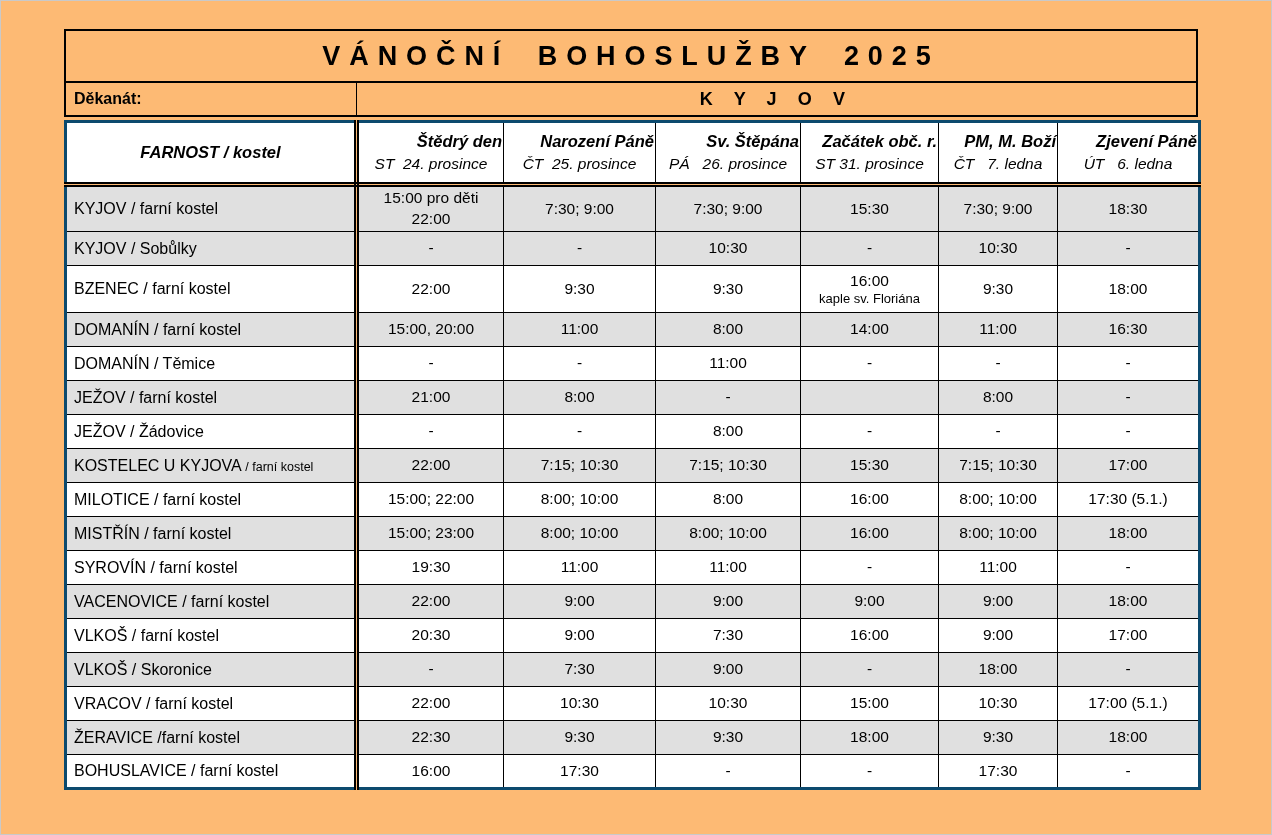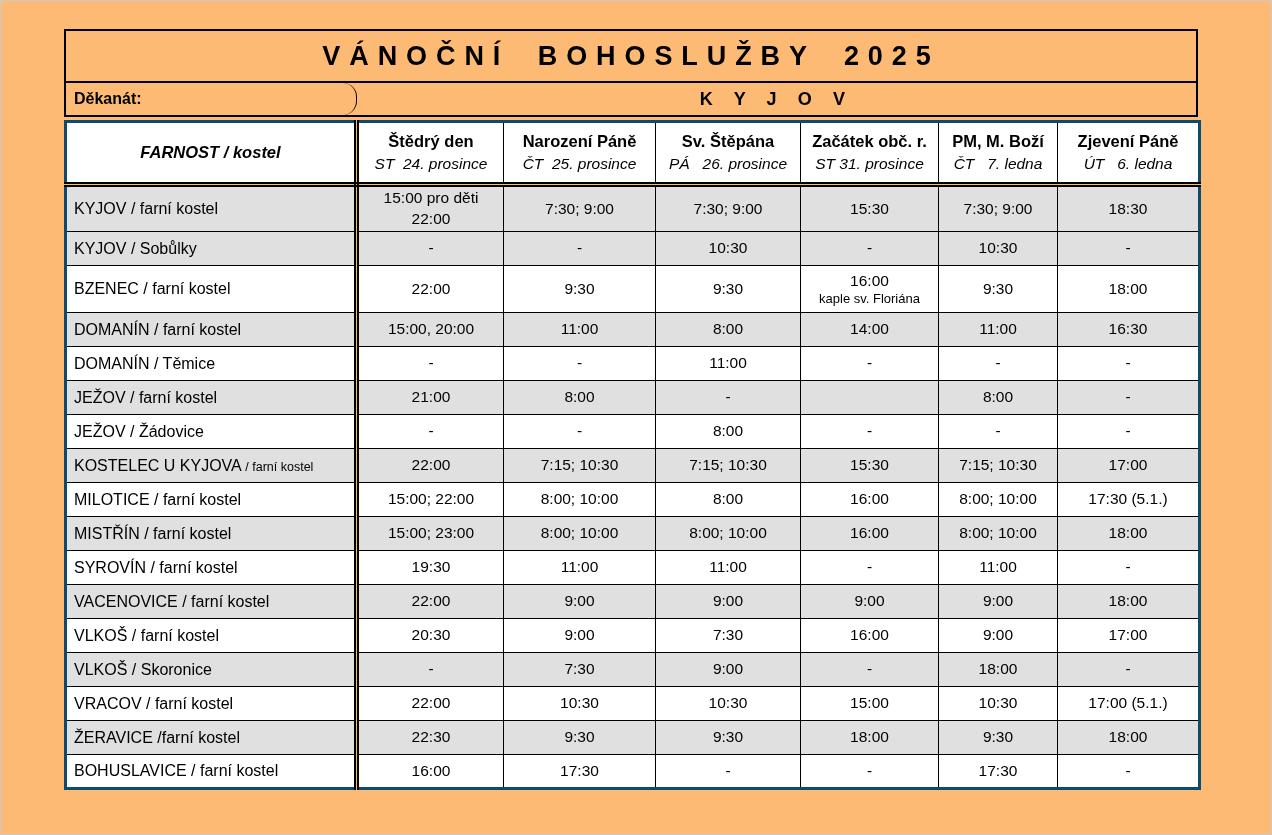--- a/index.html
+++ b/index.html
@@ -5,30 +5,30 @@
   html,body{margin:0;padding:0;background:#ffffff;}
   body{font-family:"Liberation Sans", sans-serif; color:#000;}
   .canvas{position:relative;width:1270px;height:833px;border:1px solid #c9c9c9;background:#fdba74;overflow:hidden;}
   .doc{position:absolute;left:63px;top:28px;width:1134px;}
 
   
   .title-box{border:2.5px solid #000;box-sizing:border-box;}
   .title-row{height:50px;display:flex;align-items:center;justify-content:center;border-bottom:2px solid #000;}
   .doc-title{font-size:27px;font-weight:bold;letter-spacing:0.33em;word-spacing:0.45em;white-space:nowrap;}
   .deanery-row{height:32px;display:flex;align-items:stretch;}
-  .deanery-label{width:291px;box-sizing:border-box;border-right:1.5px solid #000;display:flex;align-items:center;padding-left:8px;font-weight:bold;font-size:16px;border-radius:14px;}
+  .deanery-label{width:291px;box-sizing:border-box;border-right:1.5px solid #000;display:flex;align-items:center;padding-left:8px;font-weight:bold;font-size:16px;}
   .deanery-value{flex:1;display:flex;align-items:center;justify-content:center;font-weight:bold;font-size:18px;letter-spacing:0.45em;}
 
   
   table.schedule{border-collapse:collapse;table-layout:fixed;width:1134px;margin-top:3px;border:3px solid #0c4a6e;}
   .schedule th,.schedule td{border:1.5px solid #000;box-sizing:border-box;overflow:hidden;}
   .schedule thead tr{height:63px;}
   .schedule thead th{border-bottom:5px double #000;background:#fff;vertical-align:middle;}
   th.corner{border-right:5px double #000;font-style:italic;font-weight:bold;font-size:16.5px;text-align:center;}
-  .hdr-name{font-weight:bold;font-size:16.5px;text-align:center;line-height:1.45;}
+  .hdr-name{font-style:italic;font-weight:bold;font-size:16.5px;text-align:right;line-height:1.45;}
   .hdr-date{font-style:italic;font-weight:normal;font-size:15.5px;text-align:center;line-height:1.3;white-space:pre;}
   .schedule tbody tr{height:34px;}
   .schedule tbody tr.tall{height:47px;}
   .schedule tbody tr.shaded td{background:#e0e0e0;}
   .schedule tbody tr.plain td{background:#ffffff;}
   td.label{border-right:5px double #000;font-weight:normal;font-size:16px;text-align:left;padding:0 2px 0 7px;vertical-align:middle;white-space:nowrap;}
   td.time{font-size:15.5px;text-align:center;vertical-align:middle;padding:0 3px;white-space:pre-line;line-height:1.35;}
   .cell-note{font-size:13px;line-height:1.15;}
   .small-church .church{font-size:12.5px;}
 </style>

